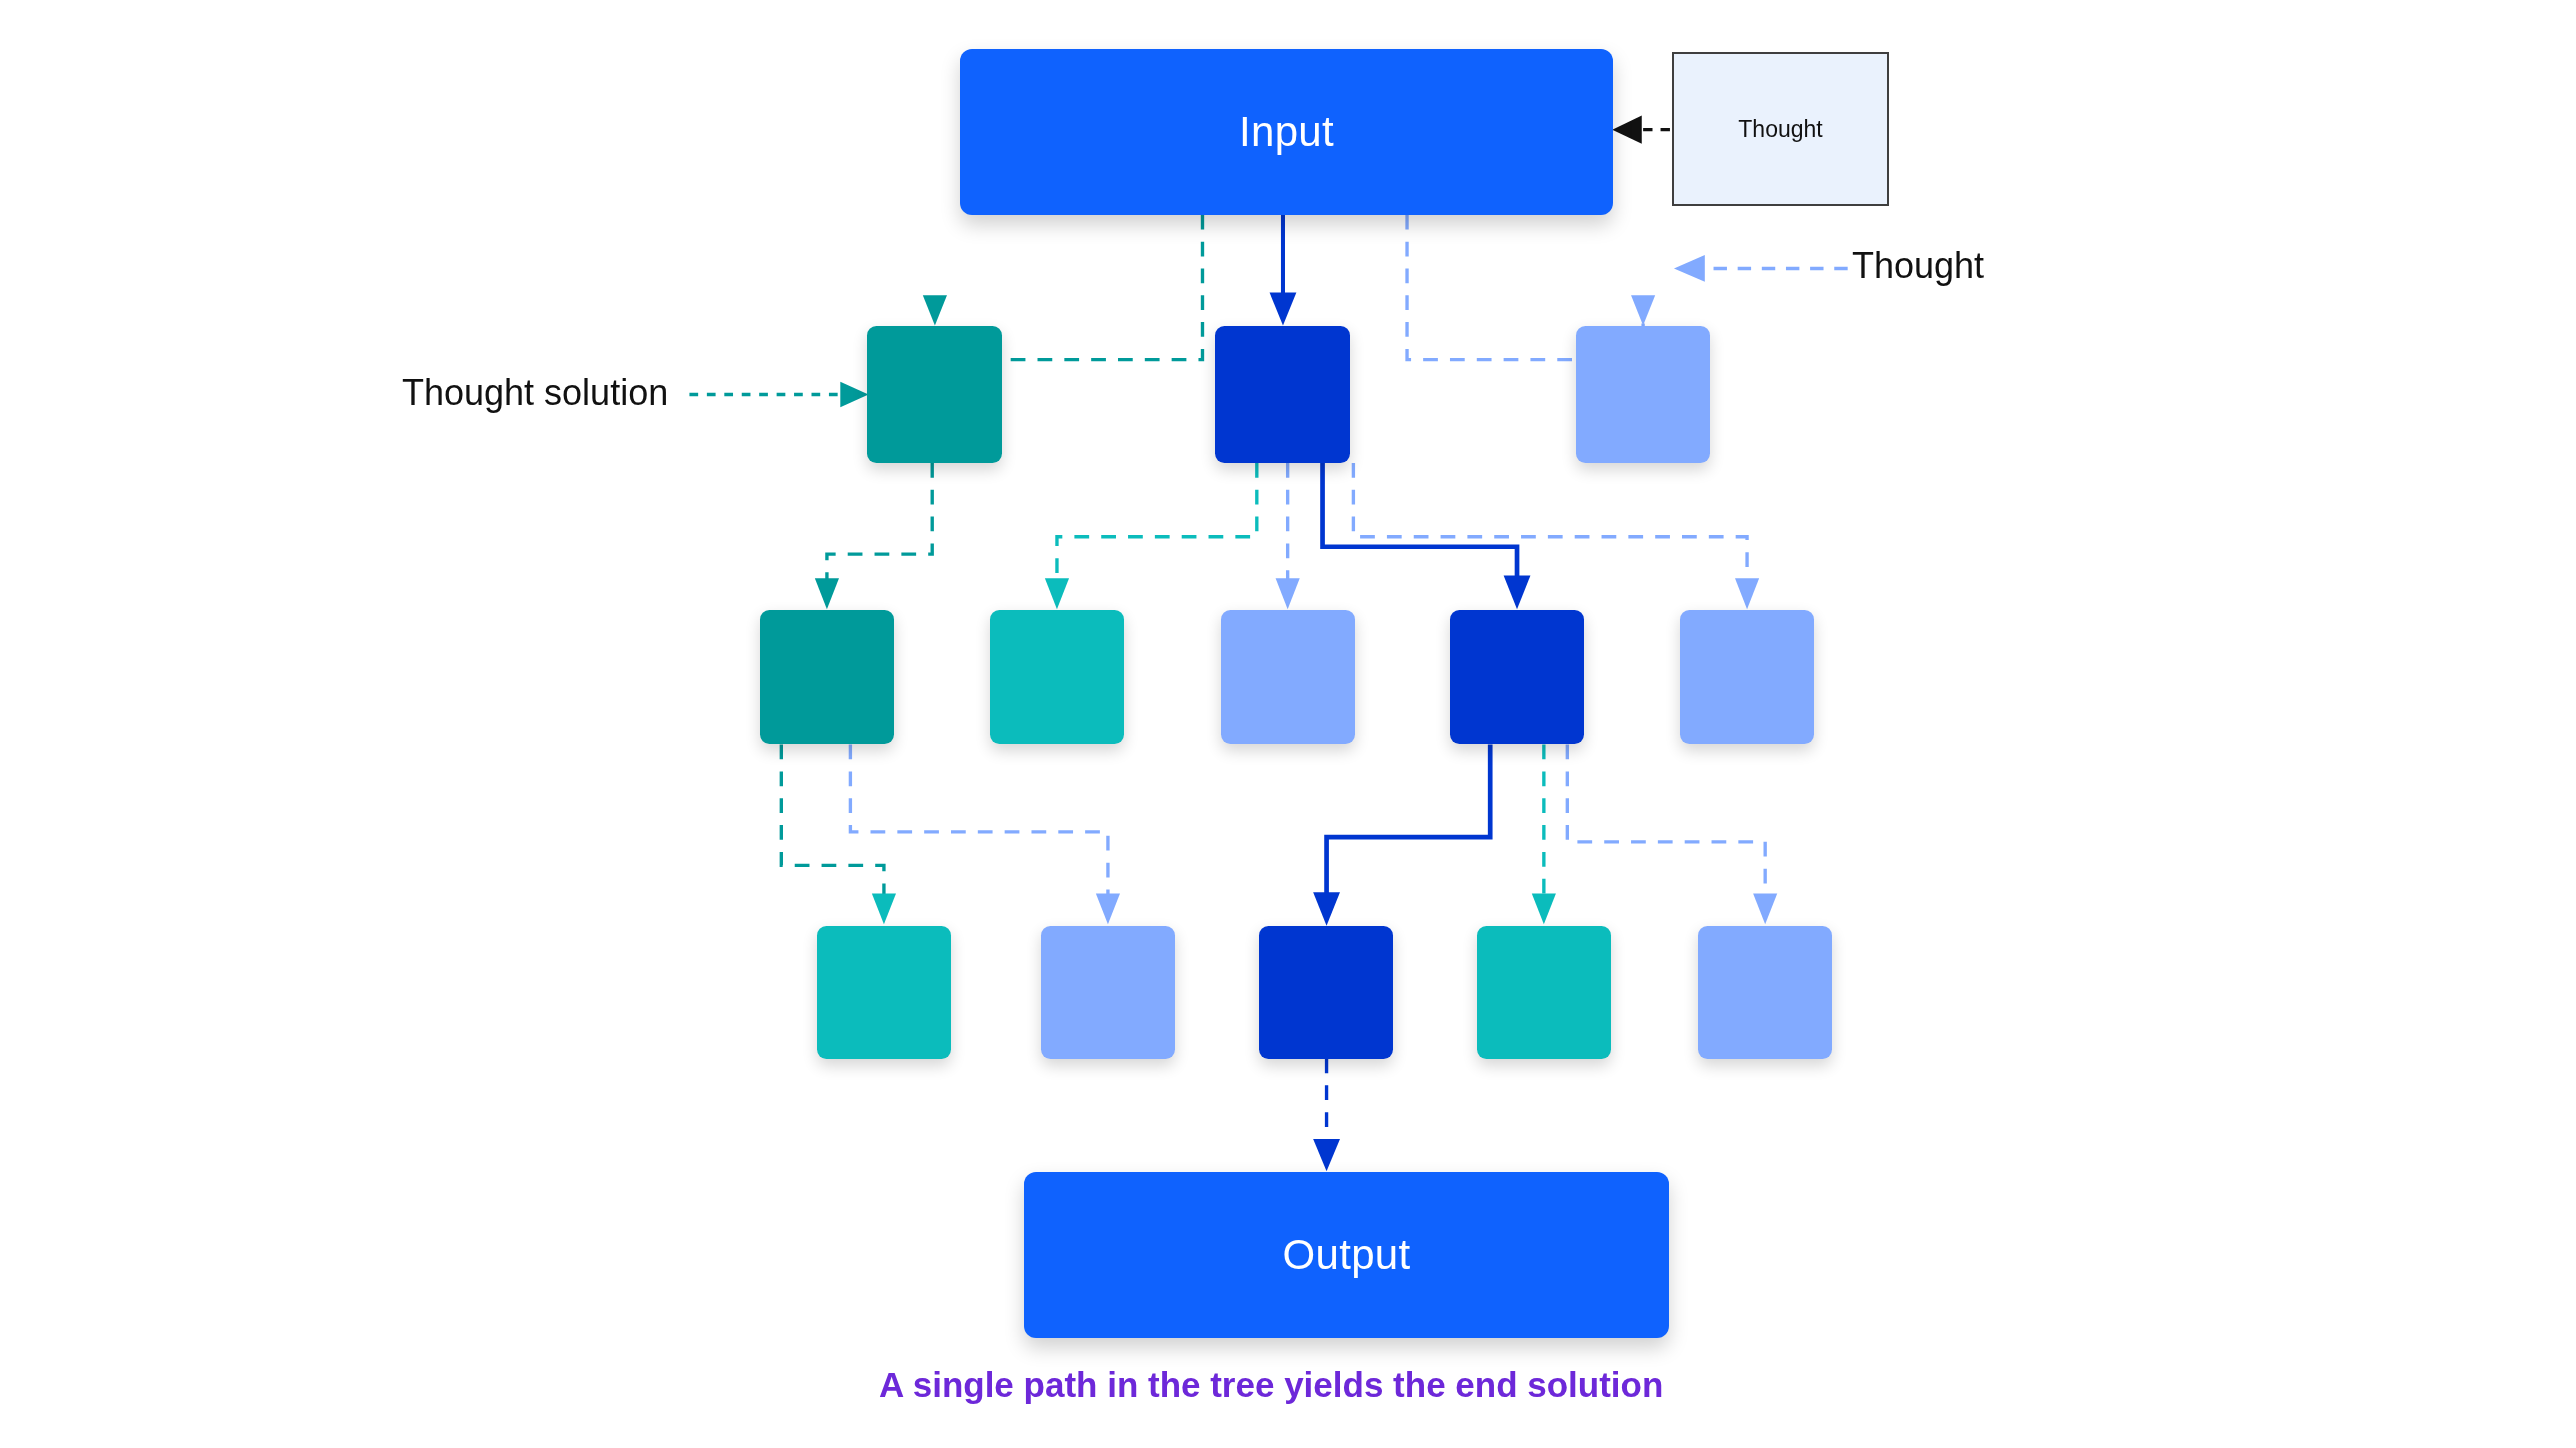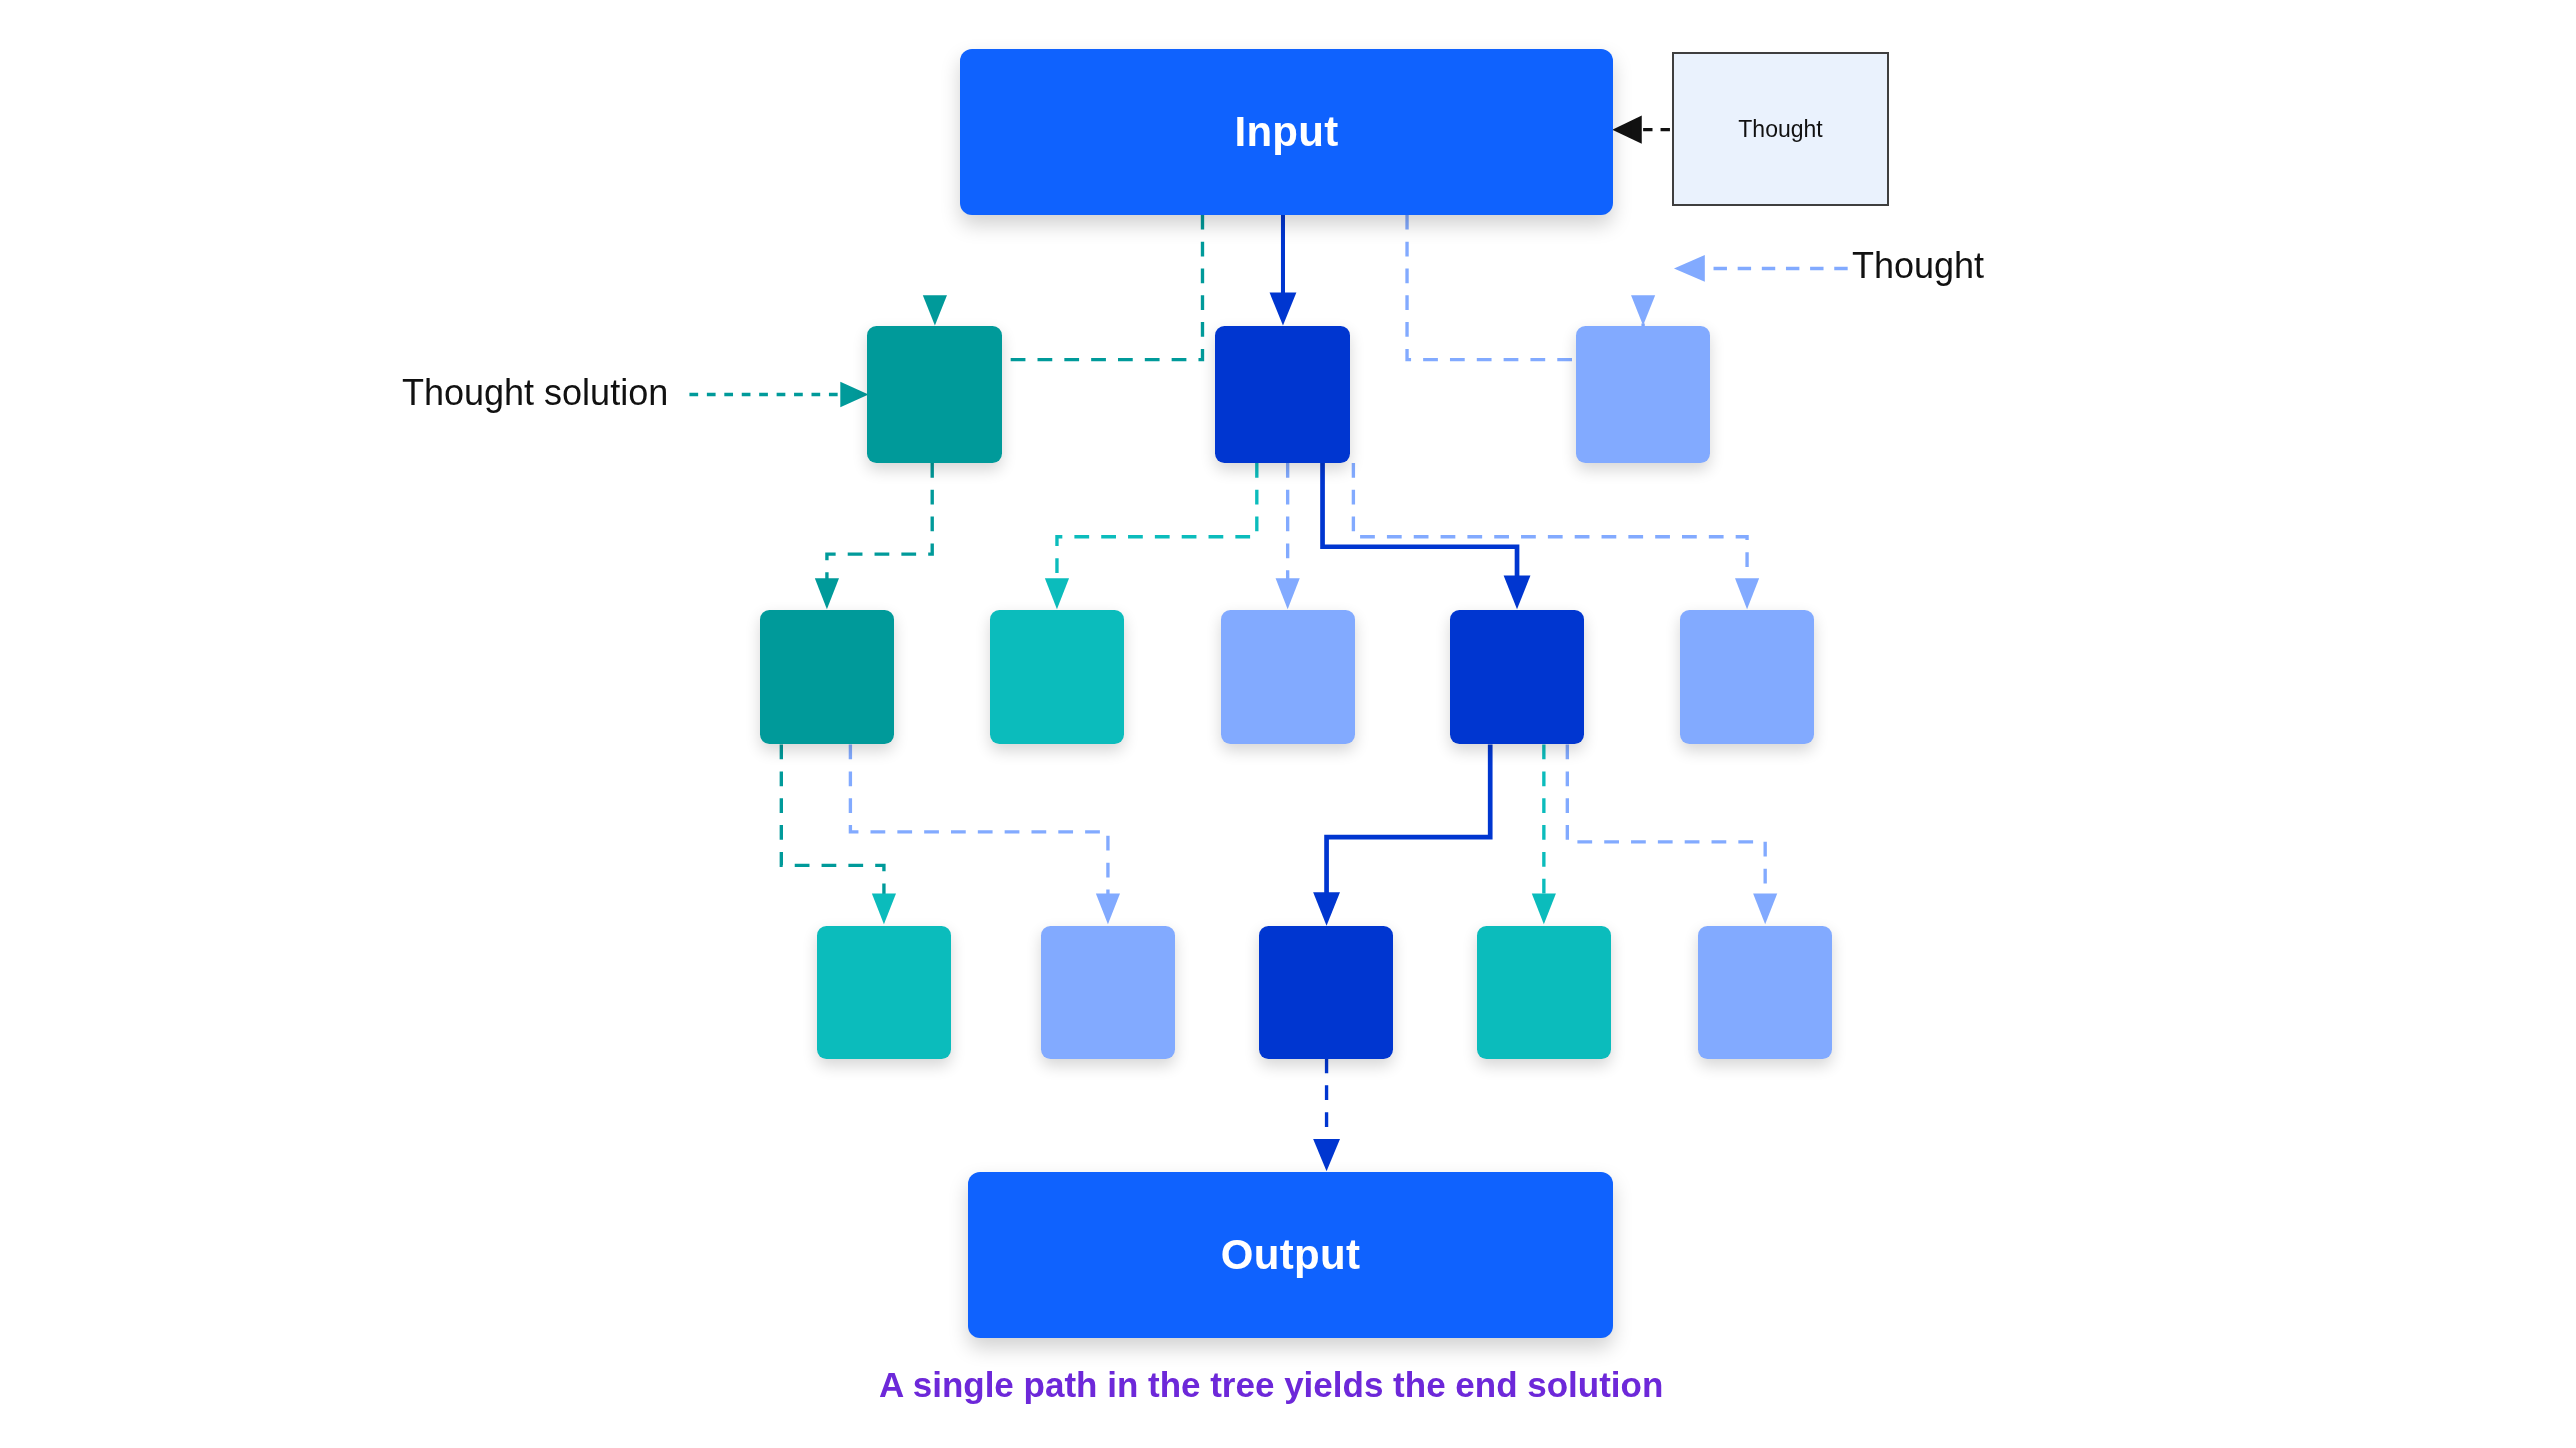--- a/index.html
+++ b/index.html
@@ -37,21 +37,21 @@
   }
   .io-box {
     position: absolute;
     box-sizing: border-box;
     border-radius: 12px;
     display: flex;
     align-items: center;
     justify-content: center;
     color: #ffffff;
     font-size: 42px;
-    font-weight: 700;
+    font-weight: 400;
     letter-spacing: 0.3px;
     box-shadow: 0 9.4px 20px rgba(0,0,0,0.18);
   }
   .thought-box {
     position: absolute;
     box-sizing: border-box;
     display: flex;
     align-items: center;
     justify-content: center;
     font-size: 23px;
@@ -200,18 +200,18 @@
       <div class="node" style="left: 1221px; top: 610px; width: 134px; height: 134px; background: rgb(130, 170, 255);"></div>
       <div class="node" style="left: 1450px; top: 610px; width: 134px; height: 134px; background: rgb(0, 54, 208);"></div>
       <div class="node" style="left: 1680px; top: 610px; width: 134px; height: 134px; background: rgb(130, 170, 255);"></div>
       <div class="node" style="left: 817px; top: 926px; width: 134px; height: 133px; background: rgb(11, 188, 188);"></div>
       <div class="node" style="left: 1041px; top: 926px; width: 134px; height: 133px; background: rgb(130, 170, 255);"></div>
       <div class="node" style="left: 1259px; top: 926px; width: 134px; height: 133px; background: rgb(0, 54, 208);"></div>
       <div class="node" style="left: 1477px; top: 926px; width: 134px; height: 133px; background: rgb(11, 188, 188);"></div>
       <div class="node" style="left: 1698px; top: 926px; width: 134px; height: 133px; background: rgb(130, 170, 255);"></div>
     </div>
 
-  <div class="io-box" id="output-box" style="left: 968px; top: 1172px; width: 645px; height: 166px; background: rgb(15, 98, 254);">Output</div>
+  <div class="io-box" id="output-box" style="left: 1024px; top: 1172px; width: 645px; height: 166px; background: rgb(15, 98, 254);">Output</div>
 
   <div class="caption" id="caption-text" style="left: 879px; top: 1365px;">A single path in the tree yields the end solution</div>
 
 </div>
 
 
 </body></html>

